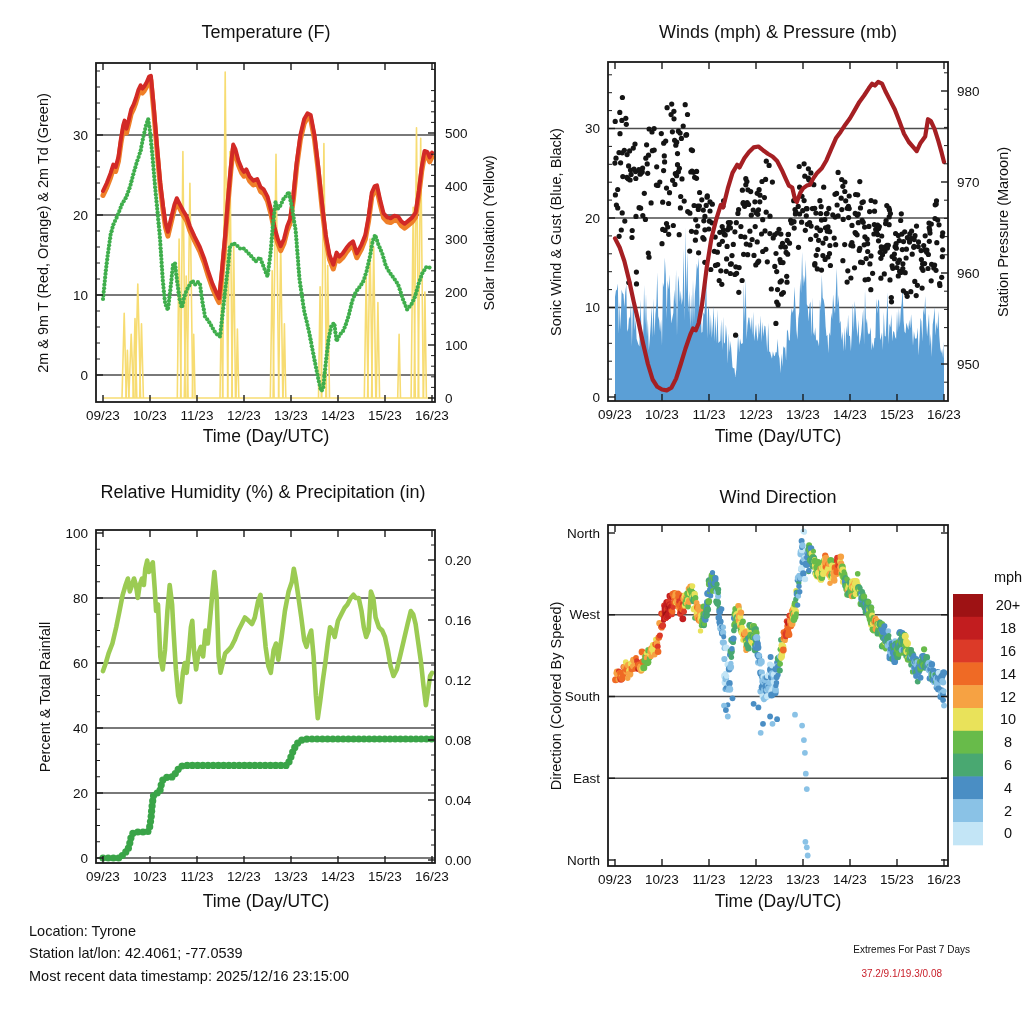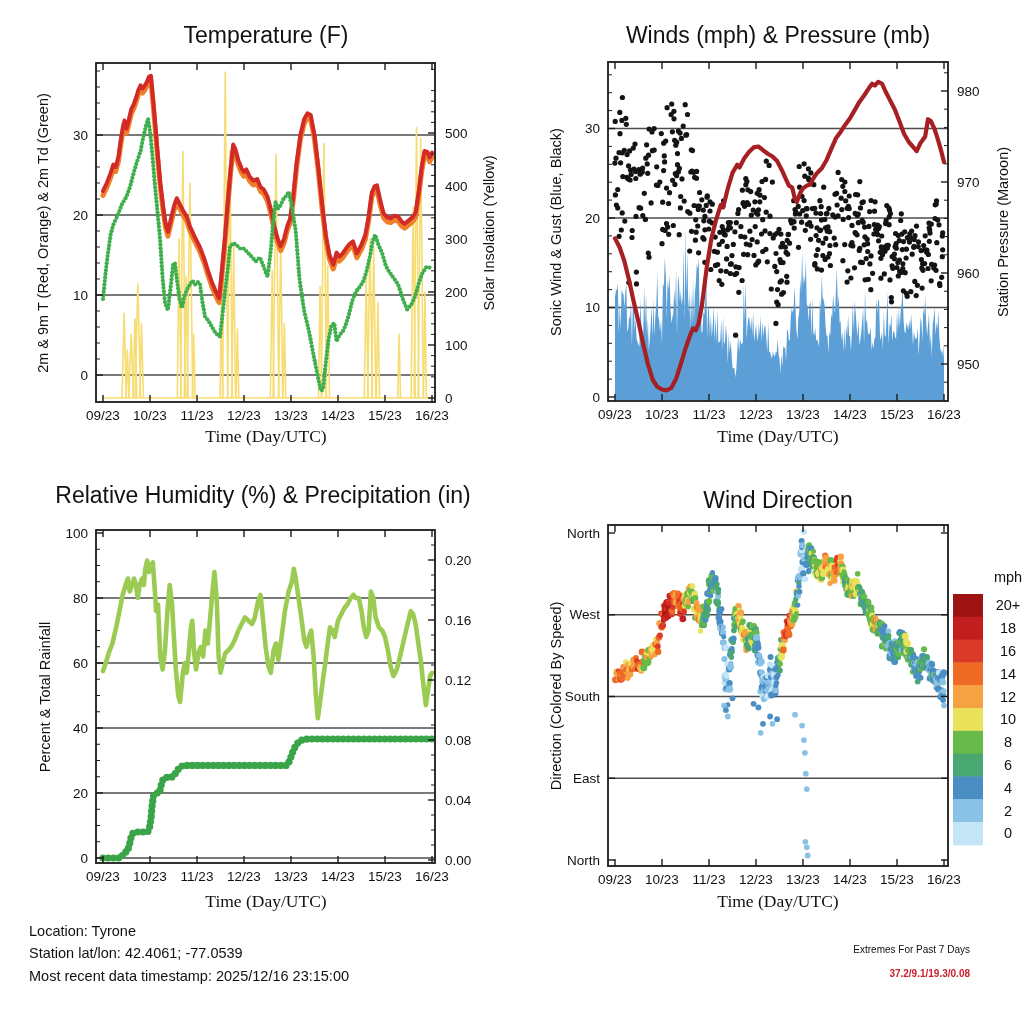--- a/index.html
+++ b/index.html
@@ -1,25 +1,25 @@
 <!DOCTYPE html>
 <html><head>
 <meta charset="utf-8">
 <style>
   html,body{margin:0;padding:0;background:#fff;}
   body{width:1024px;height:1024px;position:relative;overflow:hidden;
        font-family:"Liberation Sans","DejaVu Sans",sans-serif;color:#111;}
   #cv{position:absolute;left:0;top:0;}
-  .ttl{position:absolute;transform:translateX(-50%);font-size:23px;white-space:nowrap;color:#111;}
-  .xlab{position:absolute;transform:translateX(-50%);font-size:17.5px;white-space:nowrap;color:#111;font-family:Liberation Serif, serif;}
+  .ttl{position:absolute;transform:translateX(-50%);font-size:18px;white-space:nowrap;color:#111;}
+  .xlab{position:absolute;transform:translateX(-50%);font-size:17.5px;white-space:nowrap;color:#111;}
   .ylab{position:absolute;transform:translate(-50%,-50%) rotate(-90deg);font-size:14.5px;white-space:nowrap;color:#111;}
   .mph{position:absolute;font-size:14.5px;}
   .footL{position:absolute;left:29px;top:920px;font-size:14.5px;line-height:22.4px;}
   .footR{position:absolute;right:54px;top:938px;font-size:10px;line-height:23.5px;text-align:right;}
-  .footR .ext-values{font-weight:bold;}
+  .footR .ext-values{font-weight:normal;margin-right:28px;}
 </style>
 </head>
 <body>
 
 <svg id="cv" width="1024" height="1024" viewBox="0 0 1024 1024">
     <line x1="96" y1="375" x2="435" y2="375" stroke="#4d4d4d" stroke-width="1.3"></line>
     <line x1="96" y1="295" x2="435" y2="295" stroke="#4d4d4d" stroke-width="1.3"></line>
     <line x1="96" y1="215" x2="435" y2="215" stroke="#4d4d4d" stroke-width="1.3"></line>
     <line x1="96" y1="135" x2="435" y2="135" stroke="#4d4d4d" stroke-width="1.3"></line>
     <g>

